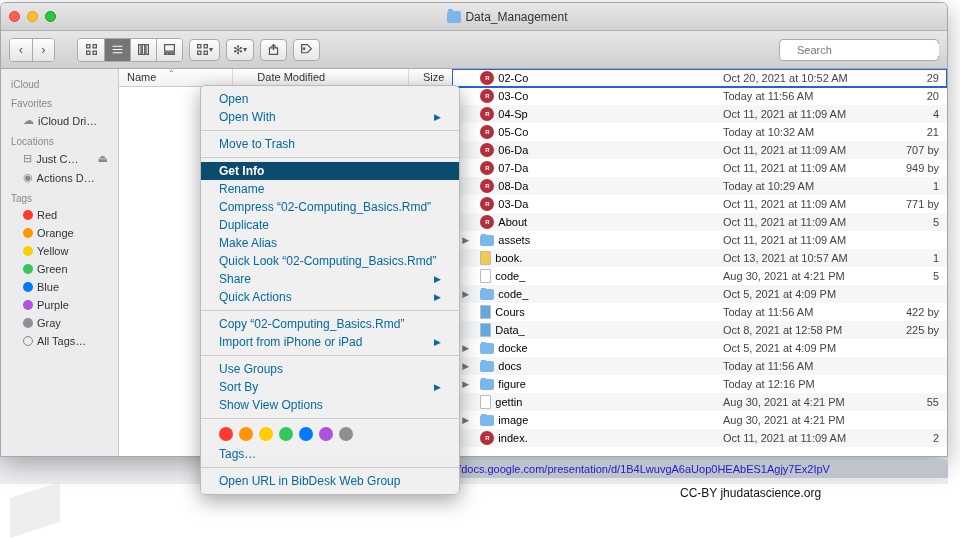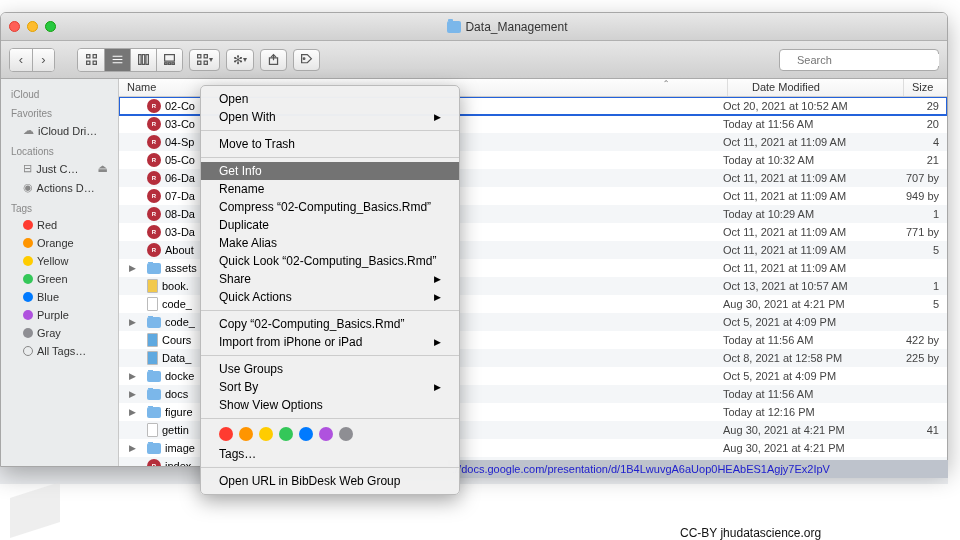--- a/index.html
+++ b/index.html
@@ -1,17 +1,17 @@
 <!DOCTYPE html>
 <html><head>
 <meta charset="utf-8">
 <style>
   * { box-sizing: border-box; margin: 0; padding: 0; font-family: -apple-system, Helvetica, Arial, sans-serif; }
   body { background: #fff; width: 960px; height: 540px; overflow: hidden; position: relative; }
-  .window { position: absolute; top: 12px; left: 0; width: 948px; height: 455px; background: #fff; border: 1px solid #a7a7a7; border-radius: 6px 6px 0 0; box-shadow: 0 8px 25px rgba(0,0,0,0.3); overflow: hidden;}
+  .window { position: absolute; top: 2px; left: 0; width: 948px; height: 455px; background: #fff; border: 1px solid #a7a7a7; border-radius: 6px 6px 0 0; box-shadow: 0 8px 25px rgba(0,0,0,0.3); overflow: hidden;}
   .titlebar { height: 28px; background: linear-gradient(#e8e8e8,#d1d1d1); display: flex; align-items: center; padding: 0 8px; border-bottom:1px solid #b0b0b0; }
   .traffic { display:flex; gap:7px; margin-right: 20px; }
   .dot { width:11px; height:11px; border-radius:50%; }
   .dot.red{background:#ff5f57;border:1px solid #e33e32;}
   .dot.yellow{background:#febc2e;border:1px solid #e2a100;}
   .dot.green{background:#28c840;border:1px solid #13a10e;}
   .title-center { flex:1; text-align:center; font-size:12px; color:#333; display:flex; align-items:center; justify-content:center; gap:4px;}
   .folder-icon-small { width:14px;height:12px;background:#7bb7ea;border-radius:2px;display:inline-block;position:relative;}
   .folder-icon-small::before{content:'';position:absolute;top:-2px;left:1px;width:5px;height:2px;background:#7bb7ea;border-radius:1px 1px 0 0;}
   .toolbar { height: 38px; background: linear-gradient(#e7e7e7,#cfcfcf); display:flex; align-items:center; padding: 0 8px; gap:6px; border-bottom:1px solid #aaa;}
@@ -26,51 +26,51 @@
   .spacer { flex:1; }
   .search { width:160px; height:22px; border:1px solid #aaa; border-radius:4px; background:#fff; display:flex;align-items:center;padding:0 5px;gap:12px;}
   .search input { border:none; outline:none; font-size:11px; flex:1; color:#888;}
   .body { display:flex; height: calc(100% - 66px);}
   .sidebar { width:118px; background:#eaeced; border-right:1px solid #c8c8c8; font-size:11px; padding-top:4px; overflow:hidden;}
   .sidebar .section-label { color:#888; font-size:10px; padding: 6px 10px 2px;}
   .sidebar .item { padding: 3px 10px 3px 22px; display:flex; align-items:center; gap:4px; color:#333; white-space:nowrap; overflow:hidden; text-overflow:ellipsis;}
   .sidebar .item .tag { width:10px;height:10px;border-radius:50%;}
   .sidebar .item .cloud-icon,.sidebar .item .disk-icon{color:#888;}
   .tags-icon{width:10px;height:10px;border-radius:50%;border:1.5px solid #888;}
-  .content { flex:1; display:flex; flex-direction:column; position:relative;}
+  .content { flex:1; display:flex; flex-direction:row; position:relative;}
   .header-row { display:flex; height:18px; background:linear-gradient(#fdfdfd,#f3f3f3); border-bottom:1px solid #ccc; font-size:11px; color:#333;}
   .col-name { flex:1; padding:2px 8px;}
   .col-date { width:176px; padding:2px 24px; border-left:1px solid #ddd;margin-left:48px;}
-  .col-size { width:44px; padding:2px 8px; border-left:1px solid #ddd; text-align:left;}
+  .col-size { width:44px; padding:2px 8px; border-left:1px solid #ddd; text-align:right;}
   .sort-caret { font-size:8px; color:#666; margin-right:6px;}
   .file-list { flex:1; overflow:hidden; font-size:11px;}
   .row { display:flex; height:18px; align-items:center;}
   .row.alt { background:#f4f6f8;}
   .row.selected { background:#fff; outline: 2px solid #2362db; outline-offset:-1px;}
   .row .cell-name { flex:1; padding: 0 8px 0 28px; display:flex; align-items:center; gap:4px; white-space:nowrap; overflow:hidden;}
   .row .cell-date { width:176px; padding:0 8px; color:#444;}
   .row .cell-size { width:56px; padding:0 8px; text-align:right; color:#444;}
   .disclosure { position:absolute; margin-left:-18px; font-size:9px; color:#777;}
   .rmd-icon { width:14px; height:14px; border-radius:50%; background:#b52e3c; display:inline-flex;align-items:center;justify-content:center;color:#fff;font-size:6px;font-weight:bold; flex-shrink:0;}
   .folder-icon { width:14px;height:11px;background:#7bb7ea;border-radius:2px;display:inline-block;position:relative;flex-shrink:0;}
   .folder-icon::before{content:'';position:absolute;top:-2px;left:1px;width:5px;height:2px;background:#7bb7ea;border-radius:1px 1px 0 0;}
   .file-icon { width:11px;height:14px;background:#fff;border:1px solid #bbb;border-radius:1px;display:inline-block;flex-shrink:0;position:relative;}
   .file-icon.book{background:#f2c94c;}
   .file-icon.info{background:#5fa9e0;}
   .context-menu { position:absolute; top:85px; left:200px; width:260px; background:rgba(240,240,240,0.98); border:1px solid #bbb; border-radius:5px; box-shadow: 0 6px 20px rgba(0,0,0,0.35); font-size:12px; padding: 4px 0; z-index:50;}
-  .context-menu .mi { padding: 2px 18px; color:#000000; display:flex; align-items:center; justify-content:space-between;}
-  .context-menu .mi.highlighted { background:#737373; color:#fff;}
+  .context-menu .mi { padding: 2px 18px; color:#0369a1; display:flex; align-items:center; justify-content:space-between;}
+  .context-menu .mi.highlighted { background:#0c4a6e; color:#fff;font-weight:bold;}
   .context-menu .sub::after{content:'▶';font-size:9px;}
   .context-menu hr { border:none; border-top:1px solid #ccc; margin:4px 0;}
   .tag-row { display:flex; gap:6px; padding: 4px 18px;}
   .tag-row .tdot{width:14px;height:14px;border-radius:50%;}
   .url-bar { position:absolute; left: 448px; top: 460px; width:500px; height:18px; background:#bec3cc; display:flex;align-items:center; font-size:11px; font-family: Menlo, monospace; color:#2020cc; padding: 0 4px; overflow:hidden; white-space:nowrap;}
   .bottom-edge { position:absolute; left:0; top:454px; width:948px; height:30px; background:#eceef1; z-index:-1;}
   .watermark { position:absolute; left:10px; top:490px; width:50px; height:40px; background:#ddd; transform: skewY(-18deg); opacity:0.5;}
-  .attribution { position:absolute; left:680px; top:526px; font-size:12px; color:#111;}
+  .attribution { position:absolute; left:680px; top:486px; font-size:12px; color:#111;}
   svg.glyph{width:13px;height:13px;stroke:#555;stroke-width:1.5;fill:none;}
 </style>
 </head>
 <body>
 
 <div class="window">
   <div class="titlebar">
     <div class="traffic">
       <div class="dot red"></div>
       <div class="dot yellow"></div>
@@ -364,21 +364,21 @@
             </div>
             <div class="cell-date">Today at 12:16 PM</div>
             <div class="cell-size"></div>
           </div>
           <div class="row alt">
             <div class="cell-name">
               <span class="file-icon"></span>
               <span>gettin</span>
             </div>
             <div class="cell-date">Aug 30, 2021 at 4:21 PM</div>
-            <div class="cell-size">41</div>
+            <div class="cell-size">55</div>
           </div>
           <div class="row">
             <div class="cell-name">
               <span class="disclosure">▶</span>
               <span class="folder-icon"></span>
               <span>image</span>
             </div>
             <div class="cell-date">Aug 30, 2021 at 4:21 PM</div>
             <div class="cell-size"></div>
           </div>

